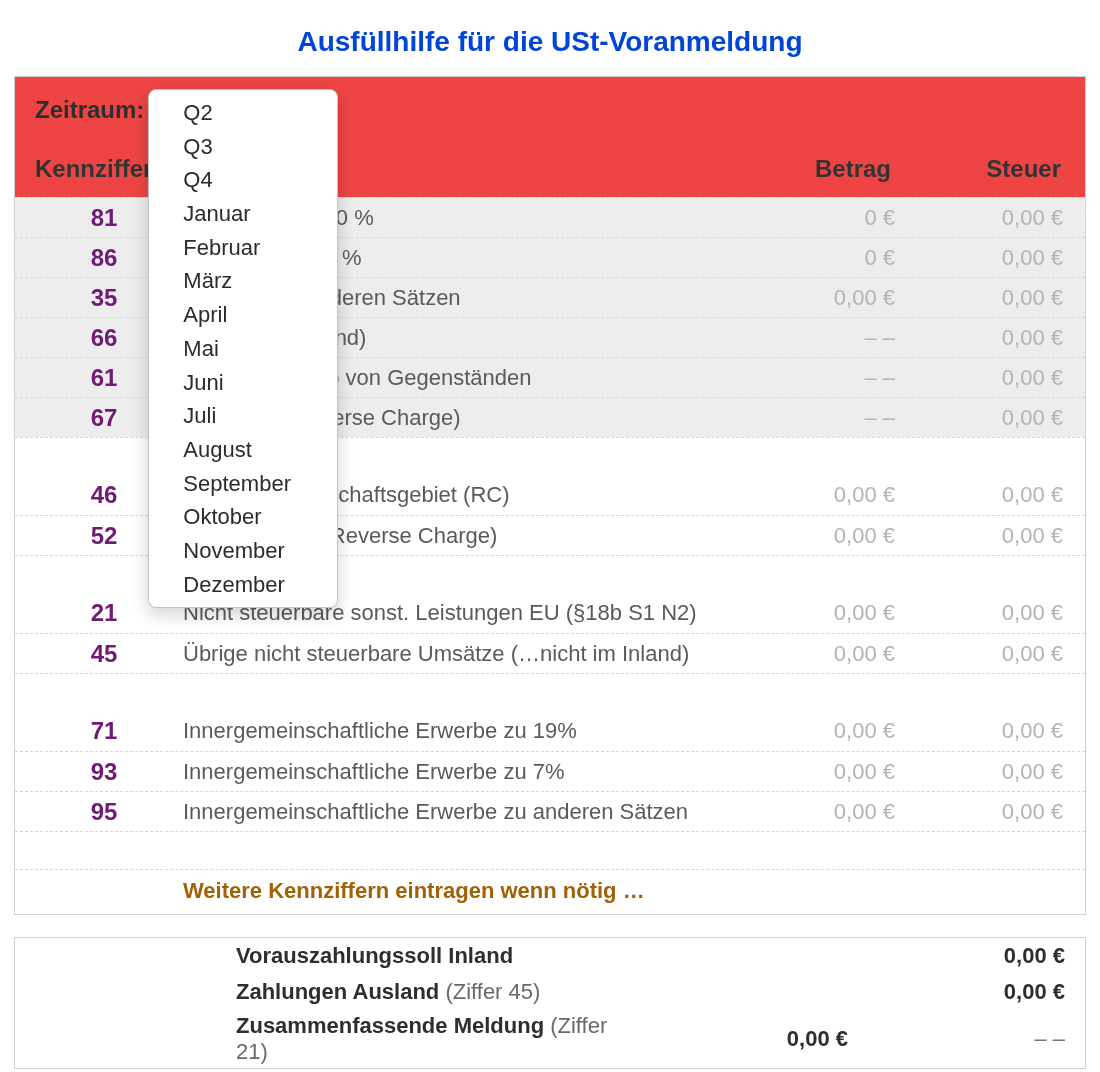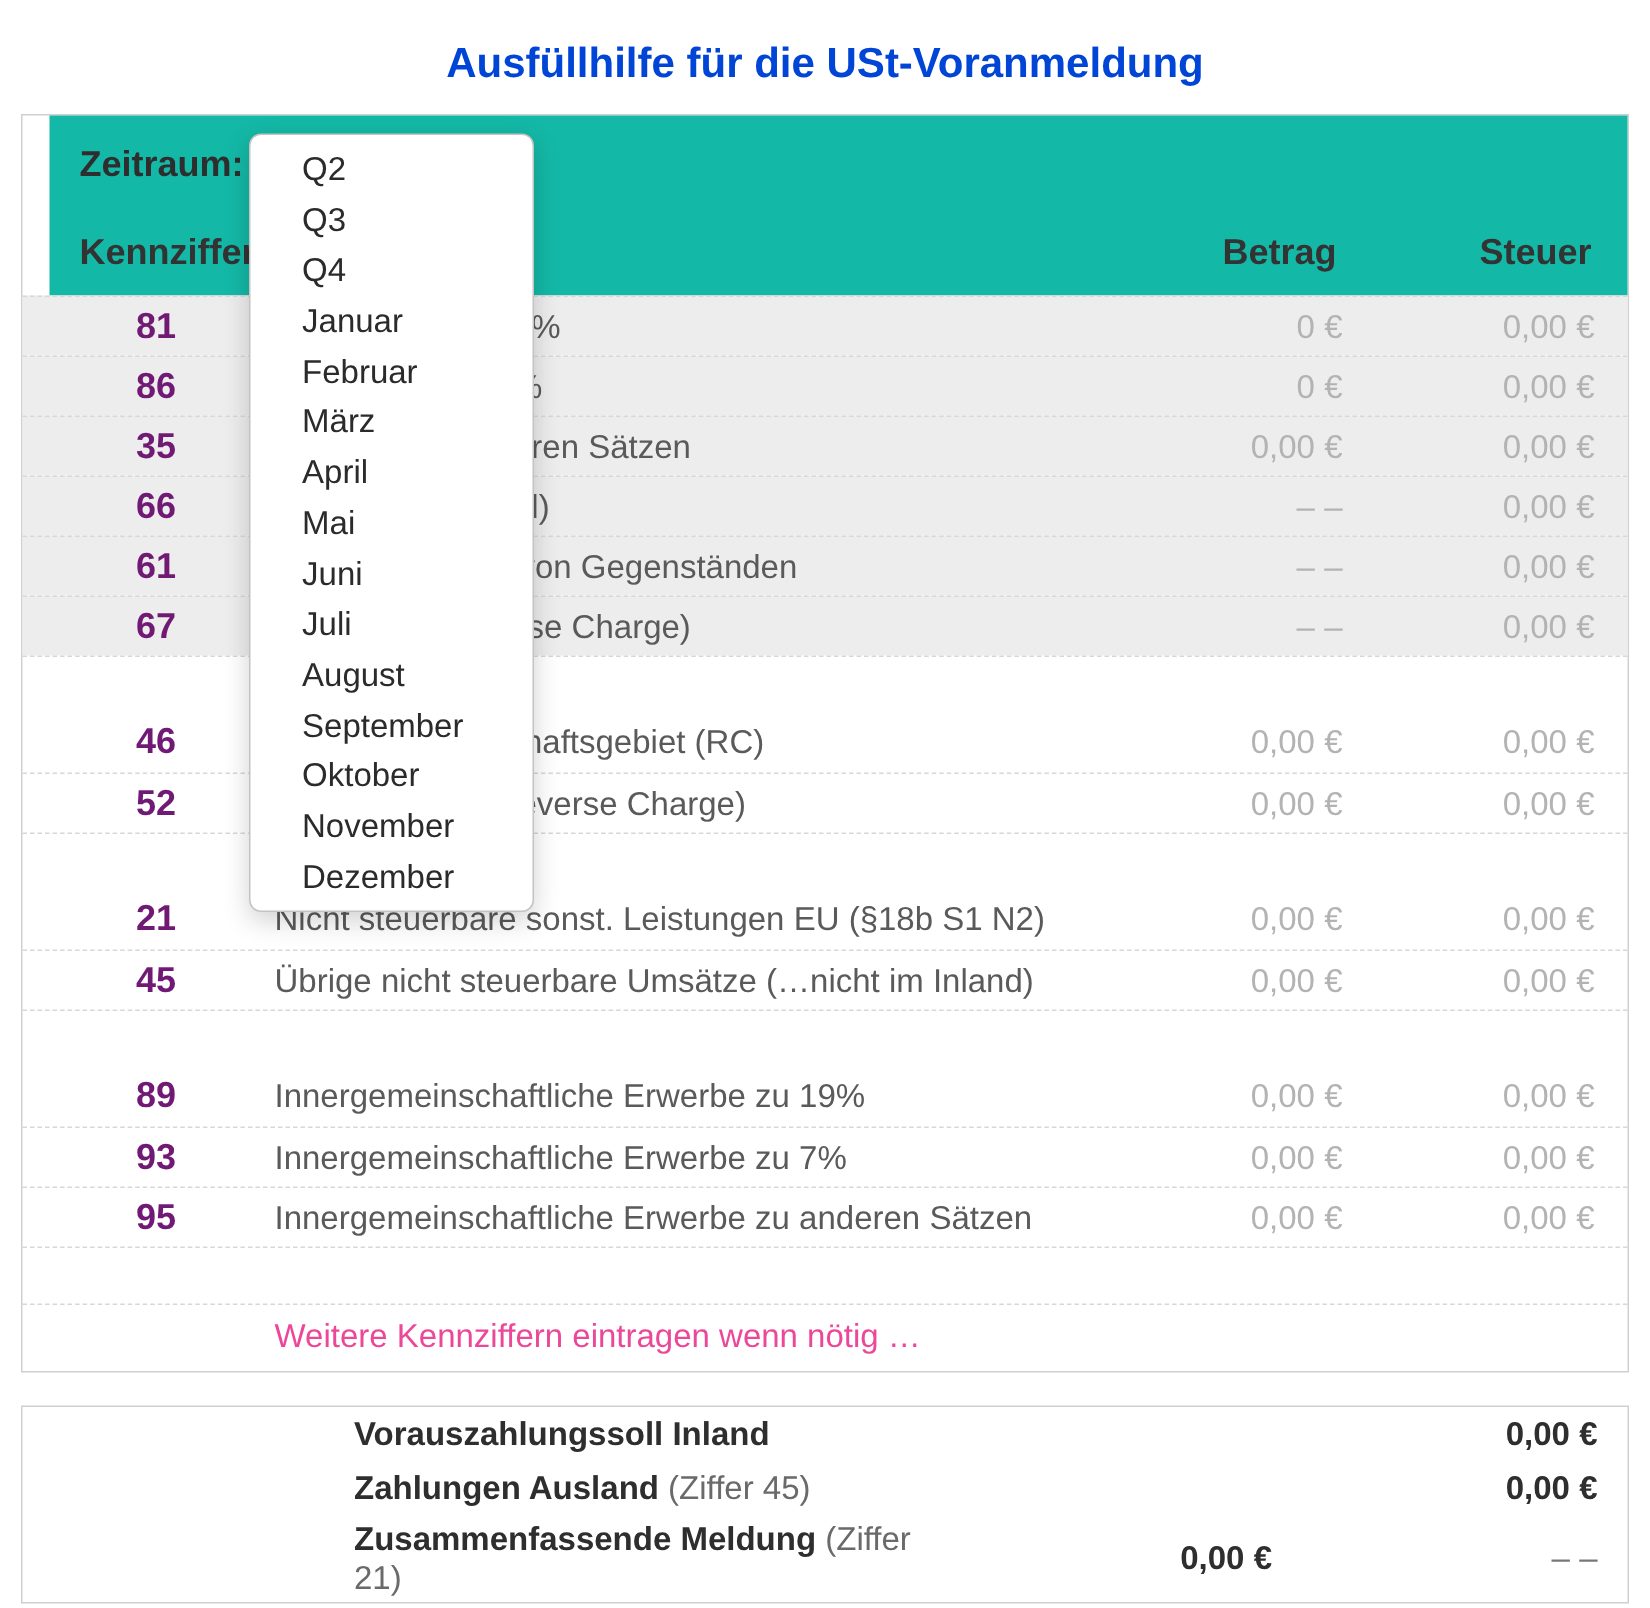--- a/index.html
+++ b/index.html
@@ -17,23 +17,22 @@
     font-weight: 700;
     font-size: 28px;
     margin: 10px 0 18px;
   }
   .panel {
     border: 1px solid #d0d0d0;
     background: #fff;
     position: relative;
   }
   .panel-header {
-    background: #14b8a6;
+    background: #ef4444;
     padding: 16px 20px 14px 20px;
-    margin-left: 18px;
   }
   .zeitraum-row {
     display: flex;
     align-items: center;
     margin-bottom: 28px;
   }
   .zeitraum-label {
     font-weight: 700;
     font-size: 24px;
     margin-right: 6px;
@@ -109,23 +108,24 @@
     height: 38px;
     border-top: 1px dashed #d7d7d7;
   }
   .kz { font-weight: 700; text-align: center; font-size: 24px; color: #701a75; }
   .desc { color: #5a5a5a; font-size: 22px; padding-left: 4px;}
   .amt { text-align: right; color: #b3b3b3; font-size: 22px; }
   .tax { text-align: right; color: #b3b3b3; font-size: 22px; padding-right: 2px;}
   .shaded { background: #ededed; }
   .footnote-row {
     padding: 8px 20px 10px 168px;
-    color: #ec4899;
+    color: #a16207;
     font-size: 22px;
     border-top: 1px dashed #d7d7d7;
+    font-weight: bold;
   }
 
   .summary {
     border: 1px solid #d0d0d0;
     margin-top: 22px;
   }
   .srow {
     display: grid;
     grid-template-columns: 160px 1fr 160px 170px;
     align-items: center;
@@ -240,21 +240,21 @@
         <div class="tax">0,00 €</div>
       </div>
       <div class="row">
         <div class="kz">45</div>
         <div class="desc">Übrige nicht steuerbare Umsätze (…nicht im Inland)</div>
         <div class="amt">0,00 €</div>
         <div class="tax">0,00 €</div>
       </div>
       <div class="spacer"></div>
       <div class="row">
-        <div class="kz">89</div>
+        <div class="kz">71</div>
         <div class="desc">Innergemeinschaftliche Erwerbe zu 19%</div>
         <div class="amt">0,00 €</div>
         <div class="tax">0,00 €</div>
       </div>
       <div class="row">
         <div class="kz">93</div>
         <div class="desc">Innergemeinschaftliche Erwerbe zu 7%</div>
         <div class="amt">0,00 €</div>
         <div class="tax">0,00 €</div>
       </div>

